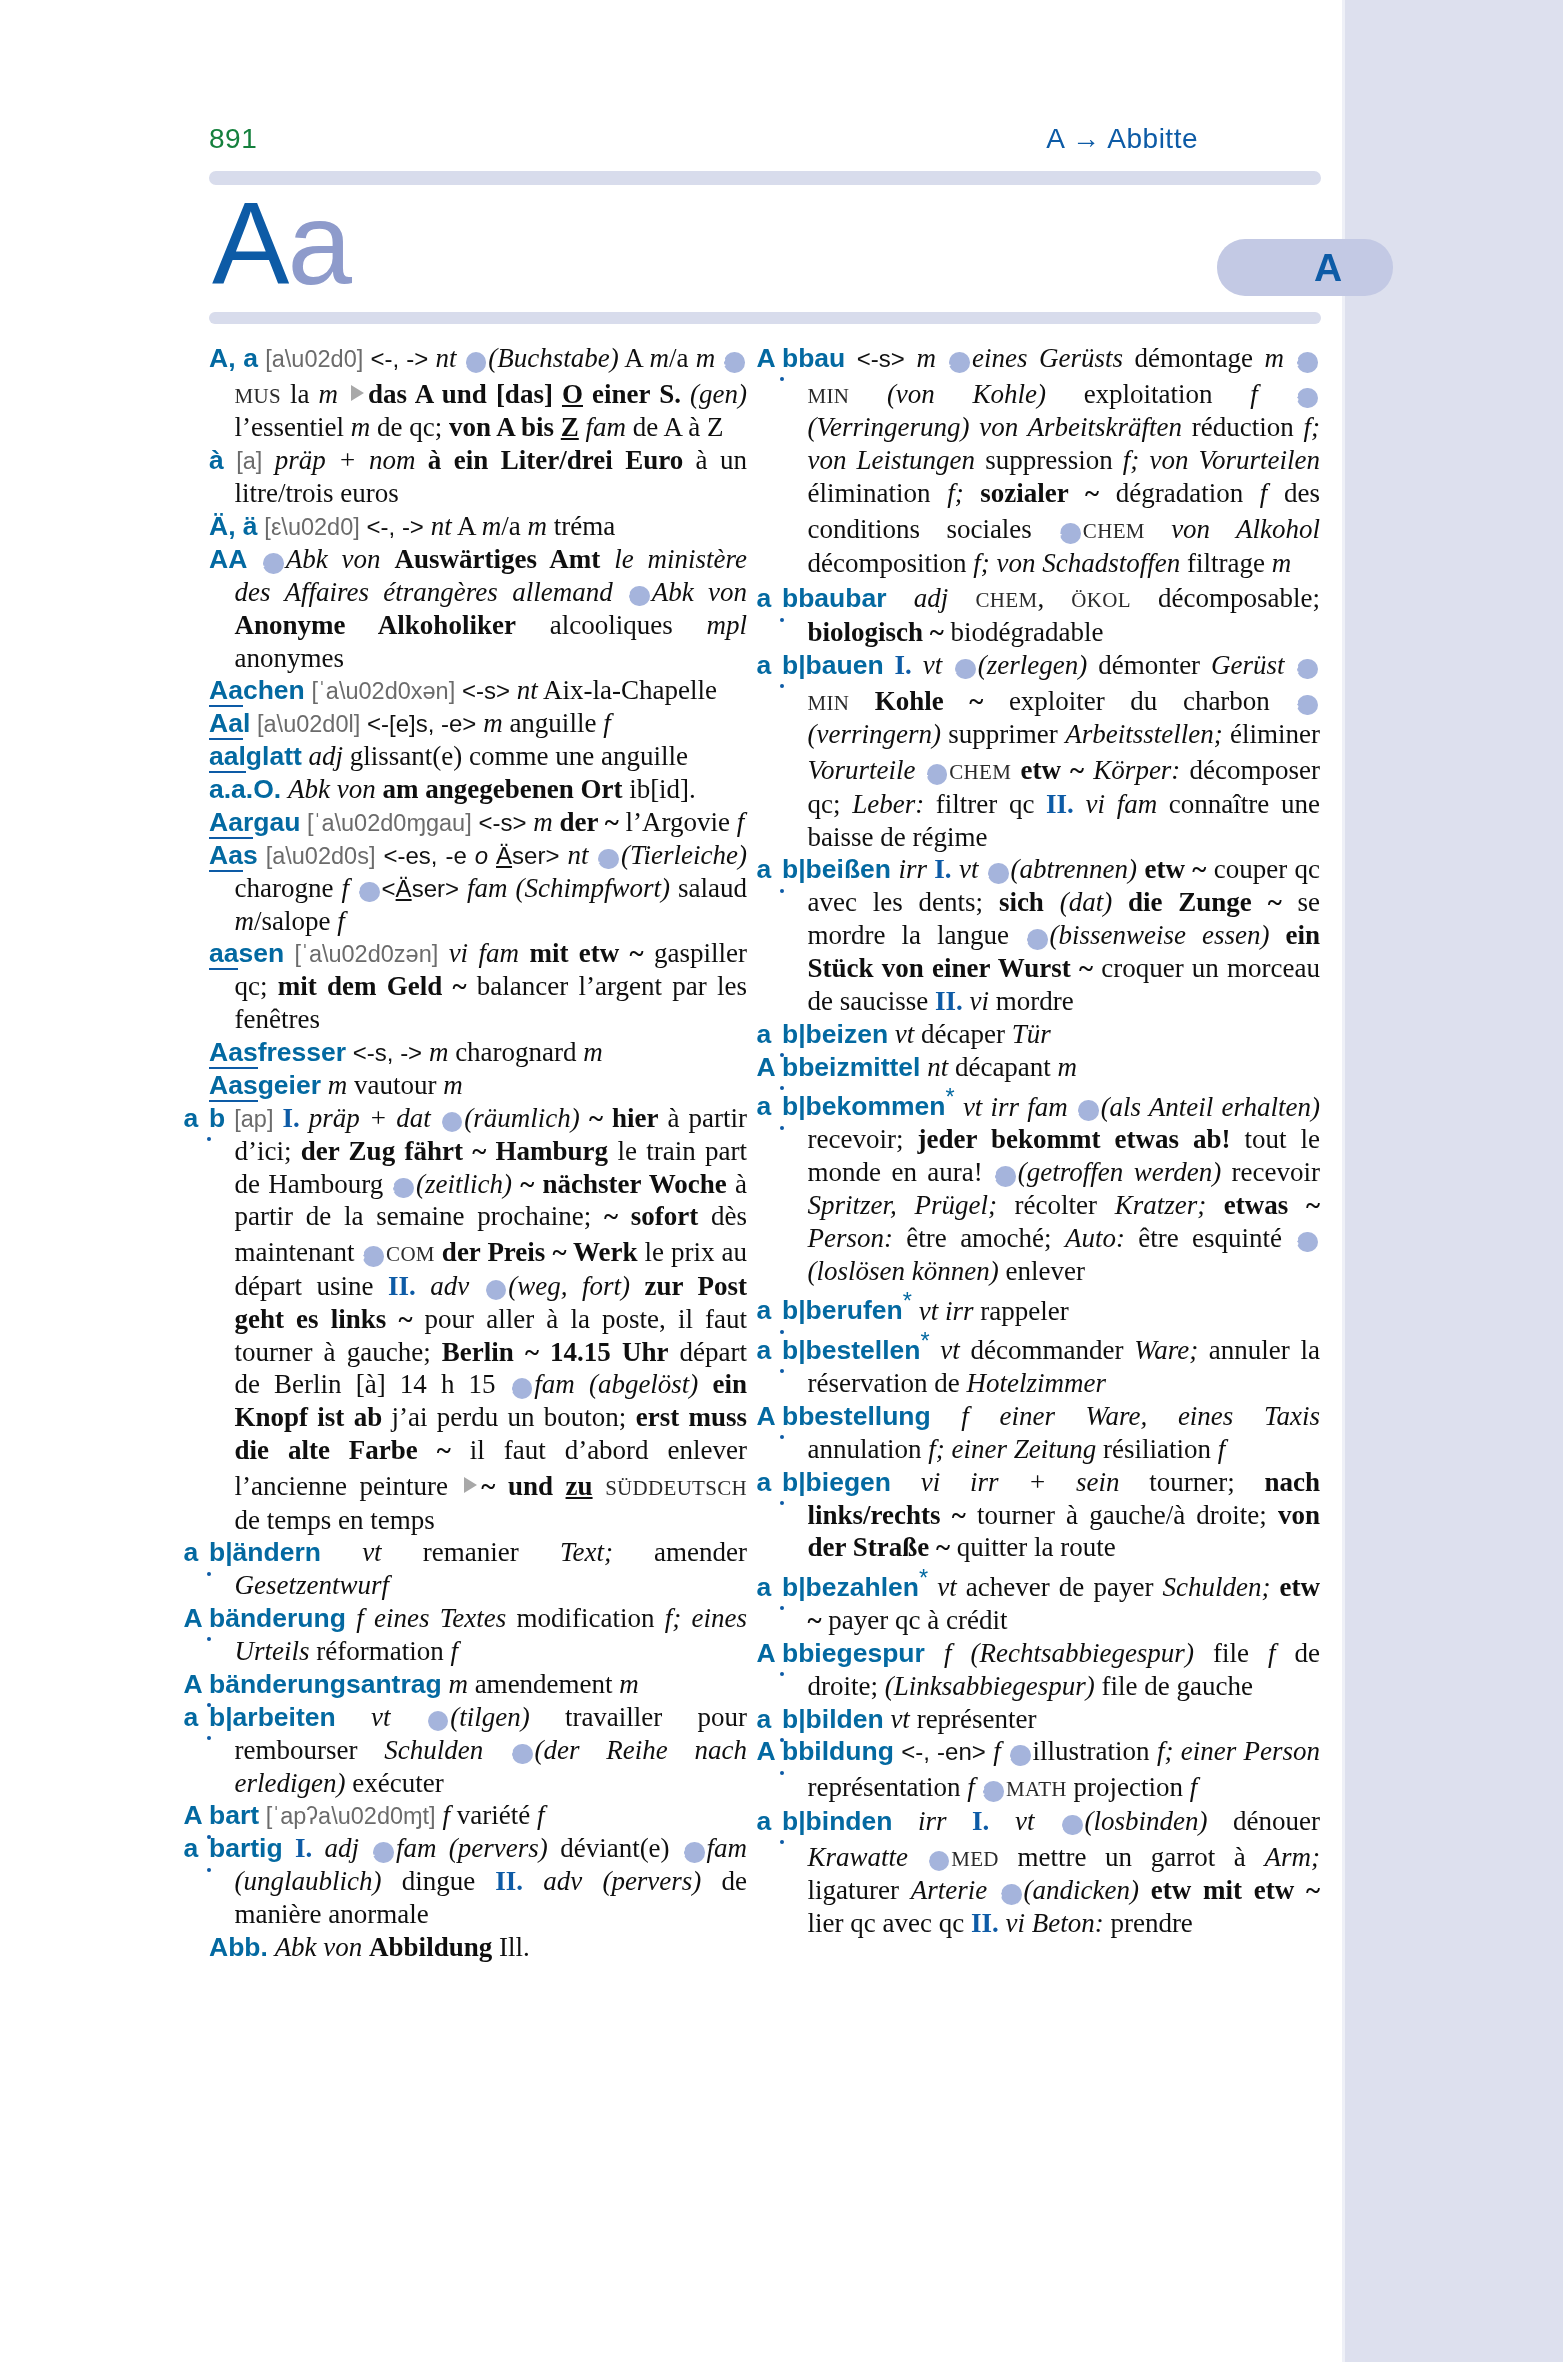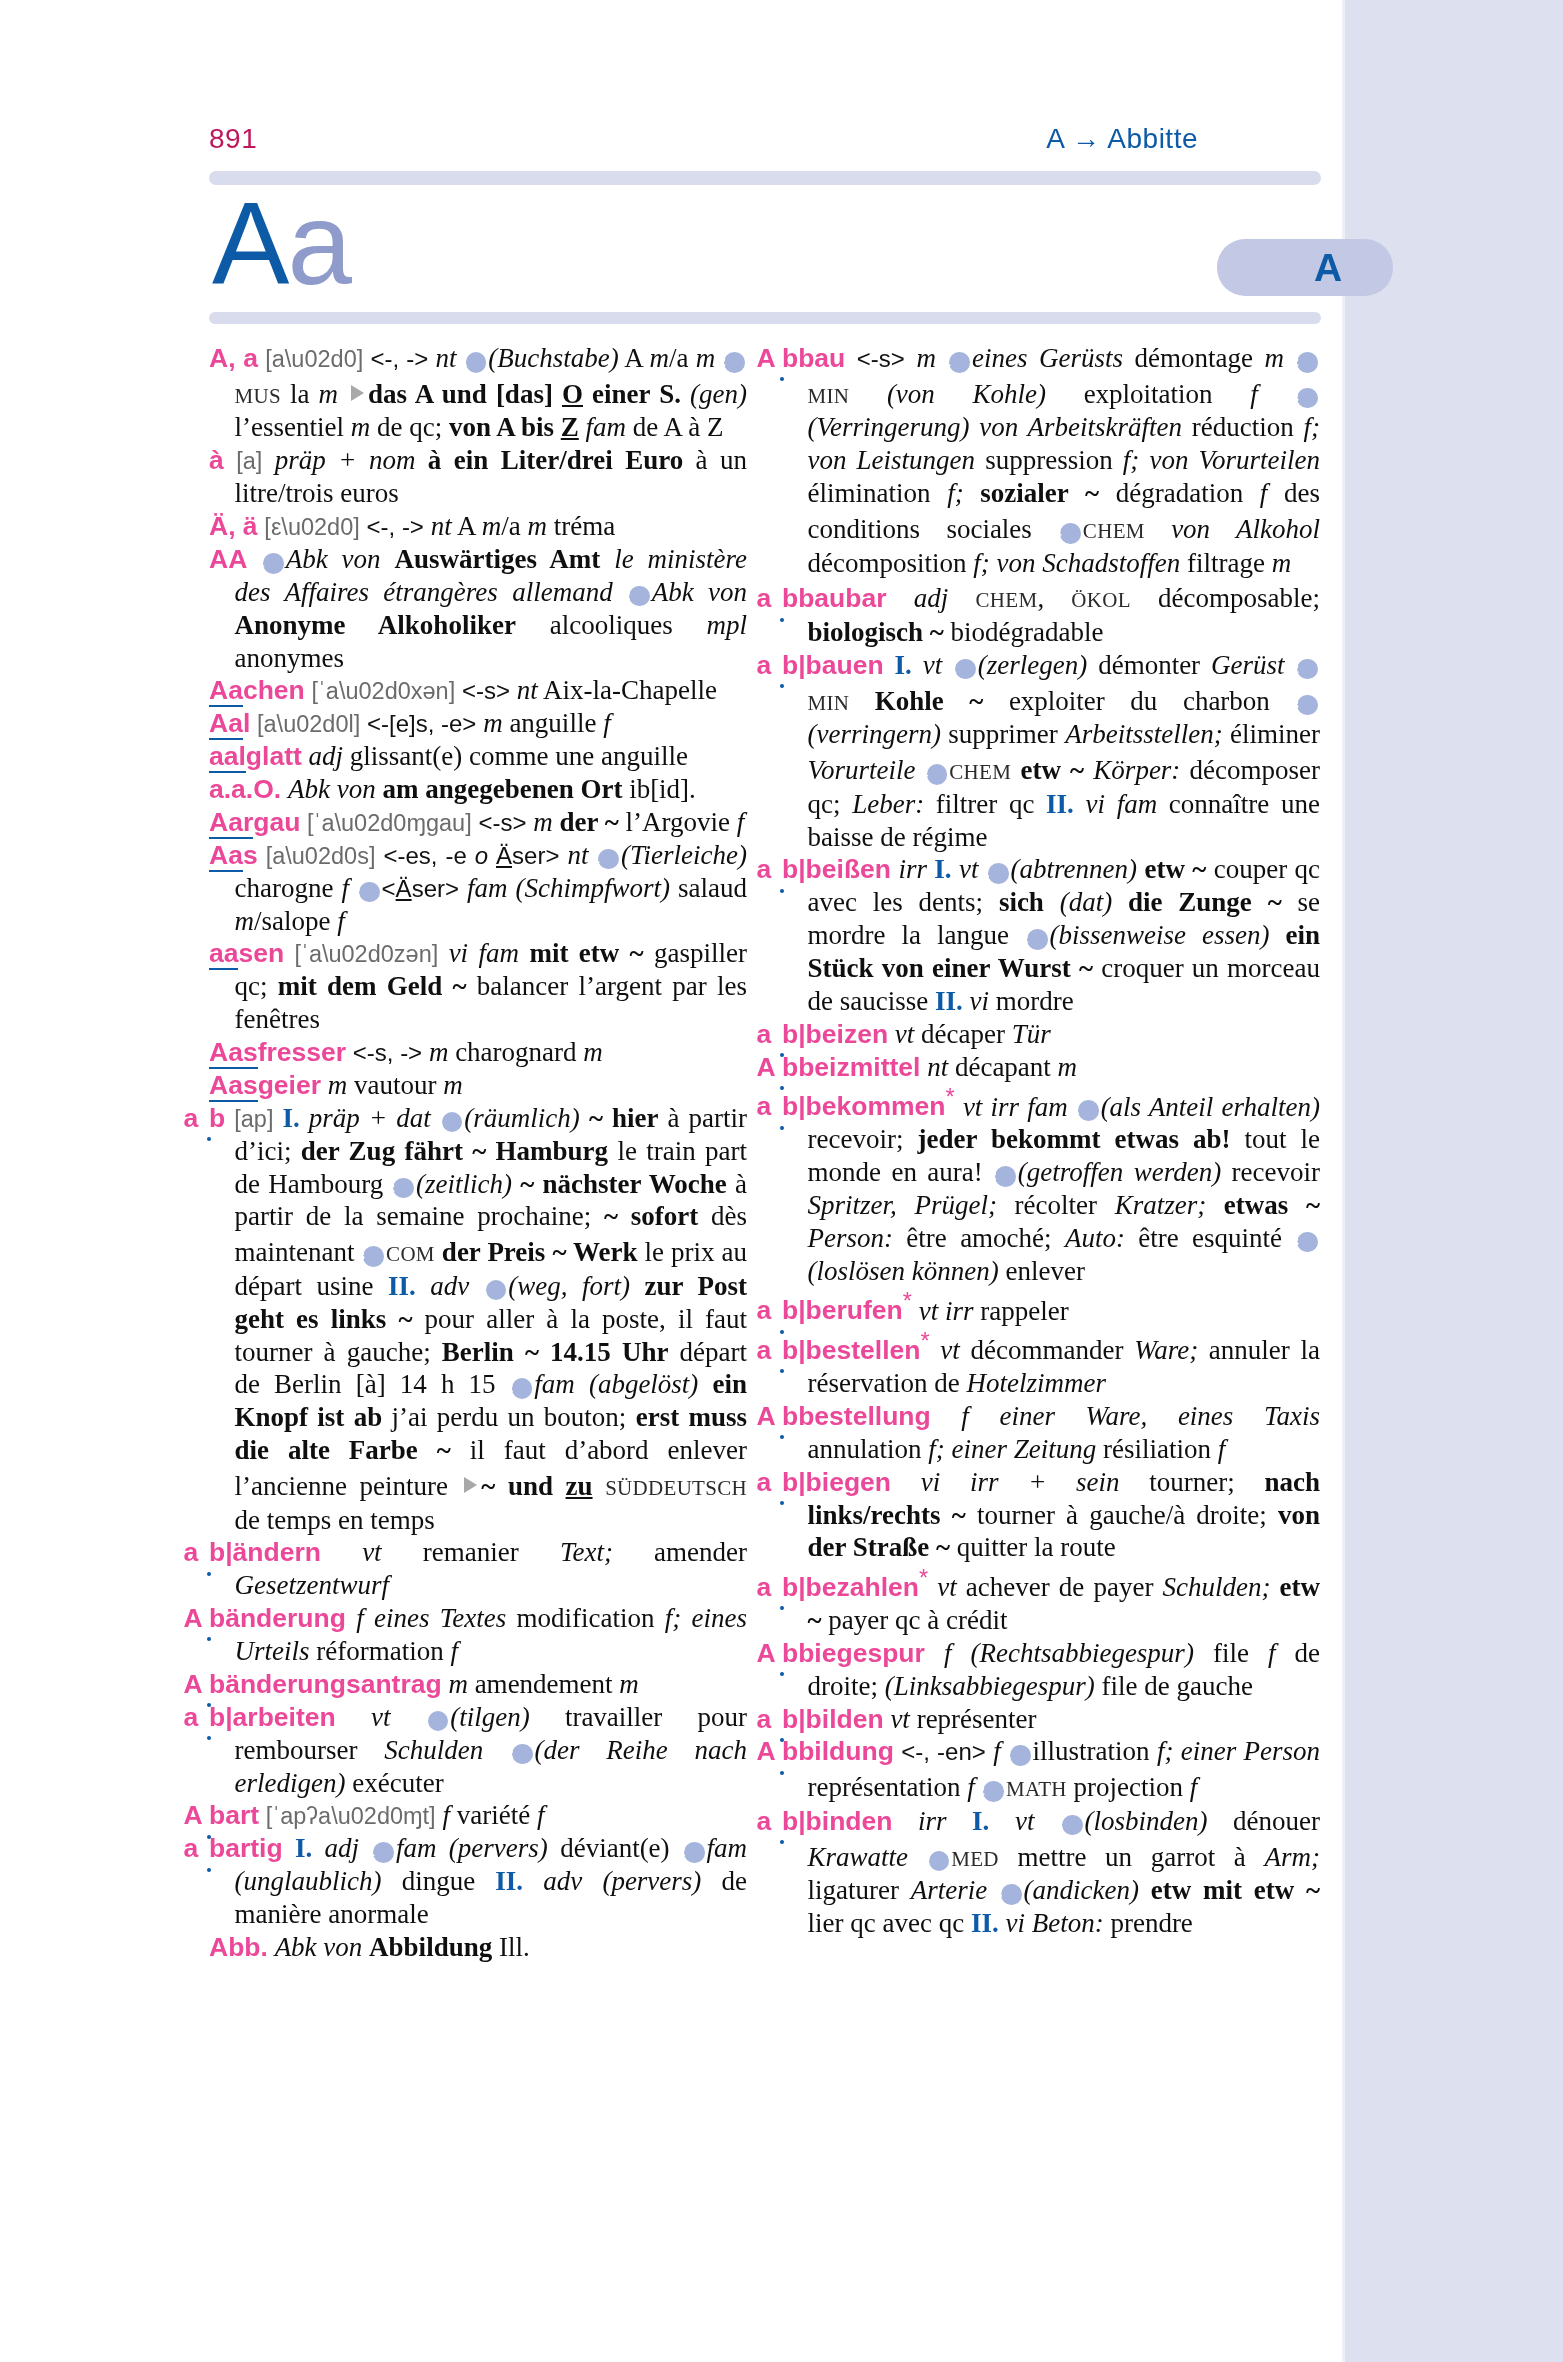--- a/index.html
+++ b/index.html
@@ -30,21 +30,21 @@
     letter-spacing:0;
   }
   
   #page{
     position:absolute;top:0;left:0;width:1343px;height:2362px;background:#fff;
   }
   
   #folio{
     position:absolute;left:209px;top:123px;
     font-family:"Liberation Sans", sans-serif;
-    font-size:28px;color:#be185d;letter-spacing:0.5px;
+    font-size:28px;color:#15803d;letter-spacing:0.5px;
   }
   #running-head{
     position:absolute;right:145px;top:123px;
     font-family:"Liberation Sans", sans-serif;
     font-size:28px;color:#0d5ba6;letter-spacing:0.5px;
     white-space:nowrap;
     margin-left:32px;
   }
   #rule-top{
     position:absolute;left:209px;top:171px;width:1112px;height:13.7px;
@@ -72,21 +72,21 @@
     font-size:27px;line-height:1.218;color:#0f0f0f;
     text-indent:-25.5px;padding-left:25.5px;
     text-align:justify;
     margin:0;
     -webkit-hyphens:none;hyphens:none;
     word-spacing:0px;
   }
   
   .hw{ 
     font-family:"Liberation Sans", sans-serif;
-    font-weight:bold;color:#ec4899;font-size:26.5px;
+    font-weight:bold;color:#0369a1;font-size:26.5px;
   }
   .hw .st{ 
     position:relative;display:inline-block;
   }
   .hw .st::after{
     content:"";position:absolute;left:50%;bottom:-6.9px;
     width:3.9px;height:3.9px;margin-left:-2px;background:#0d5ba6;border-radius:50%;
   }
   .hw .ul{ 
     border-bottom:2.9px solid #0d5ba6;

